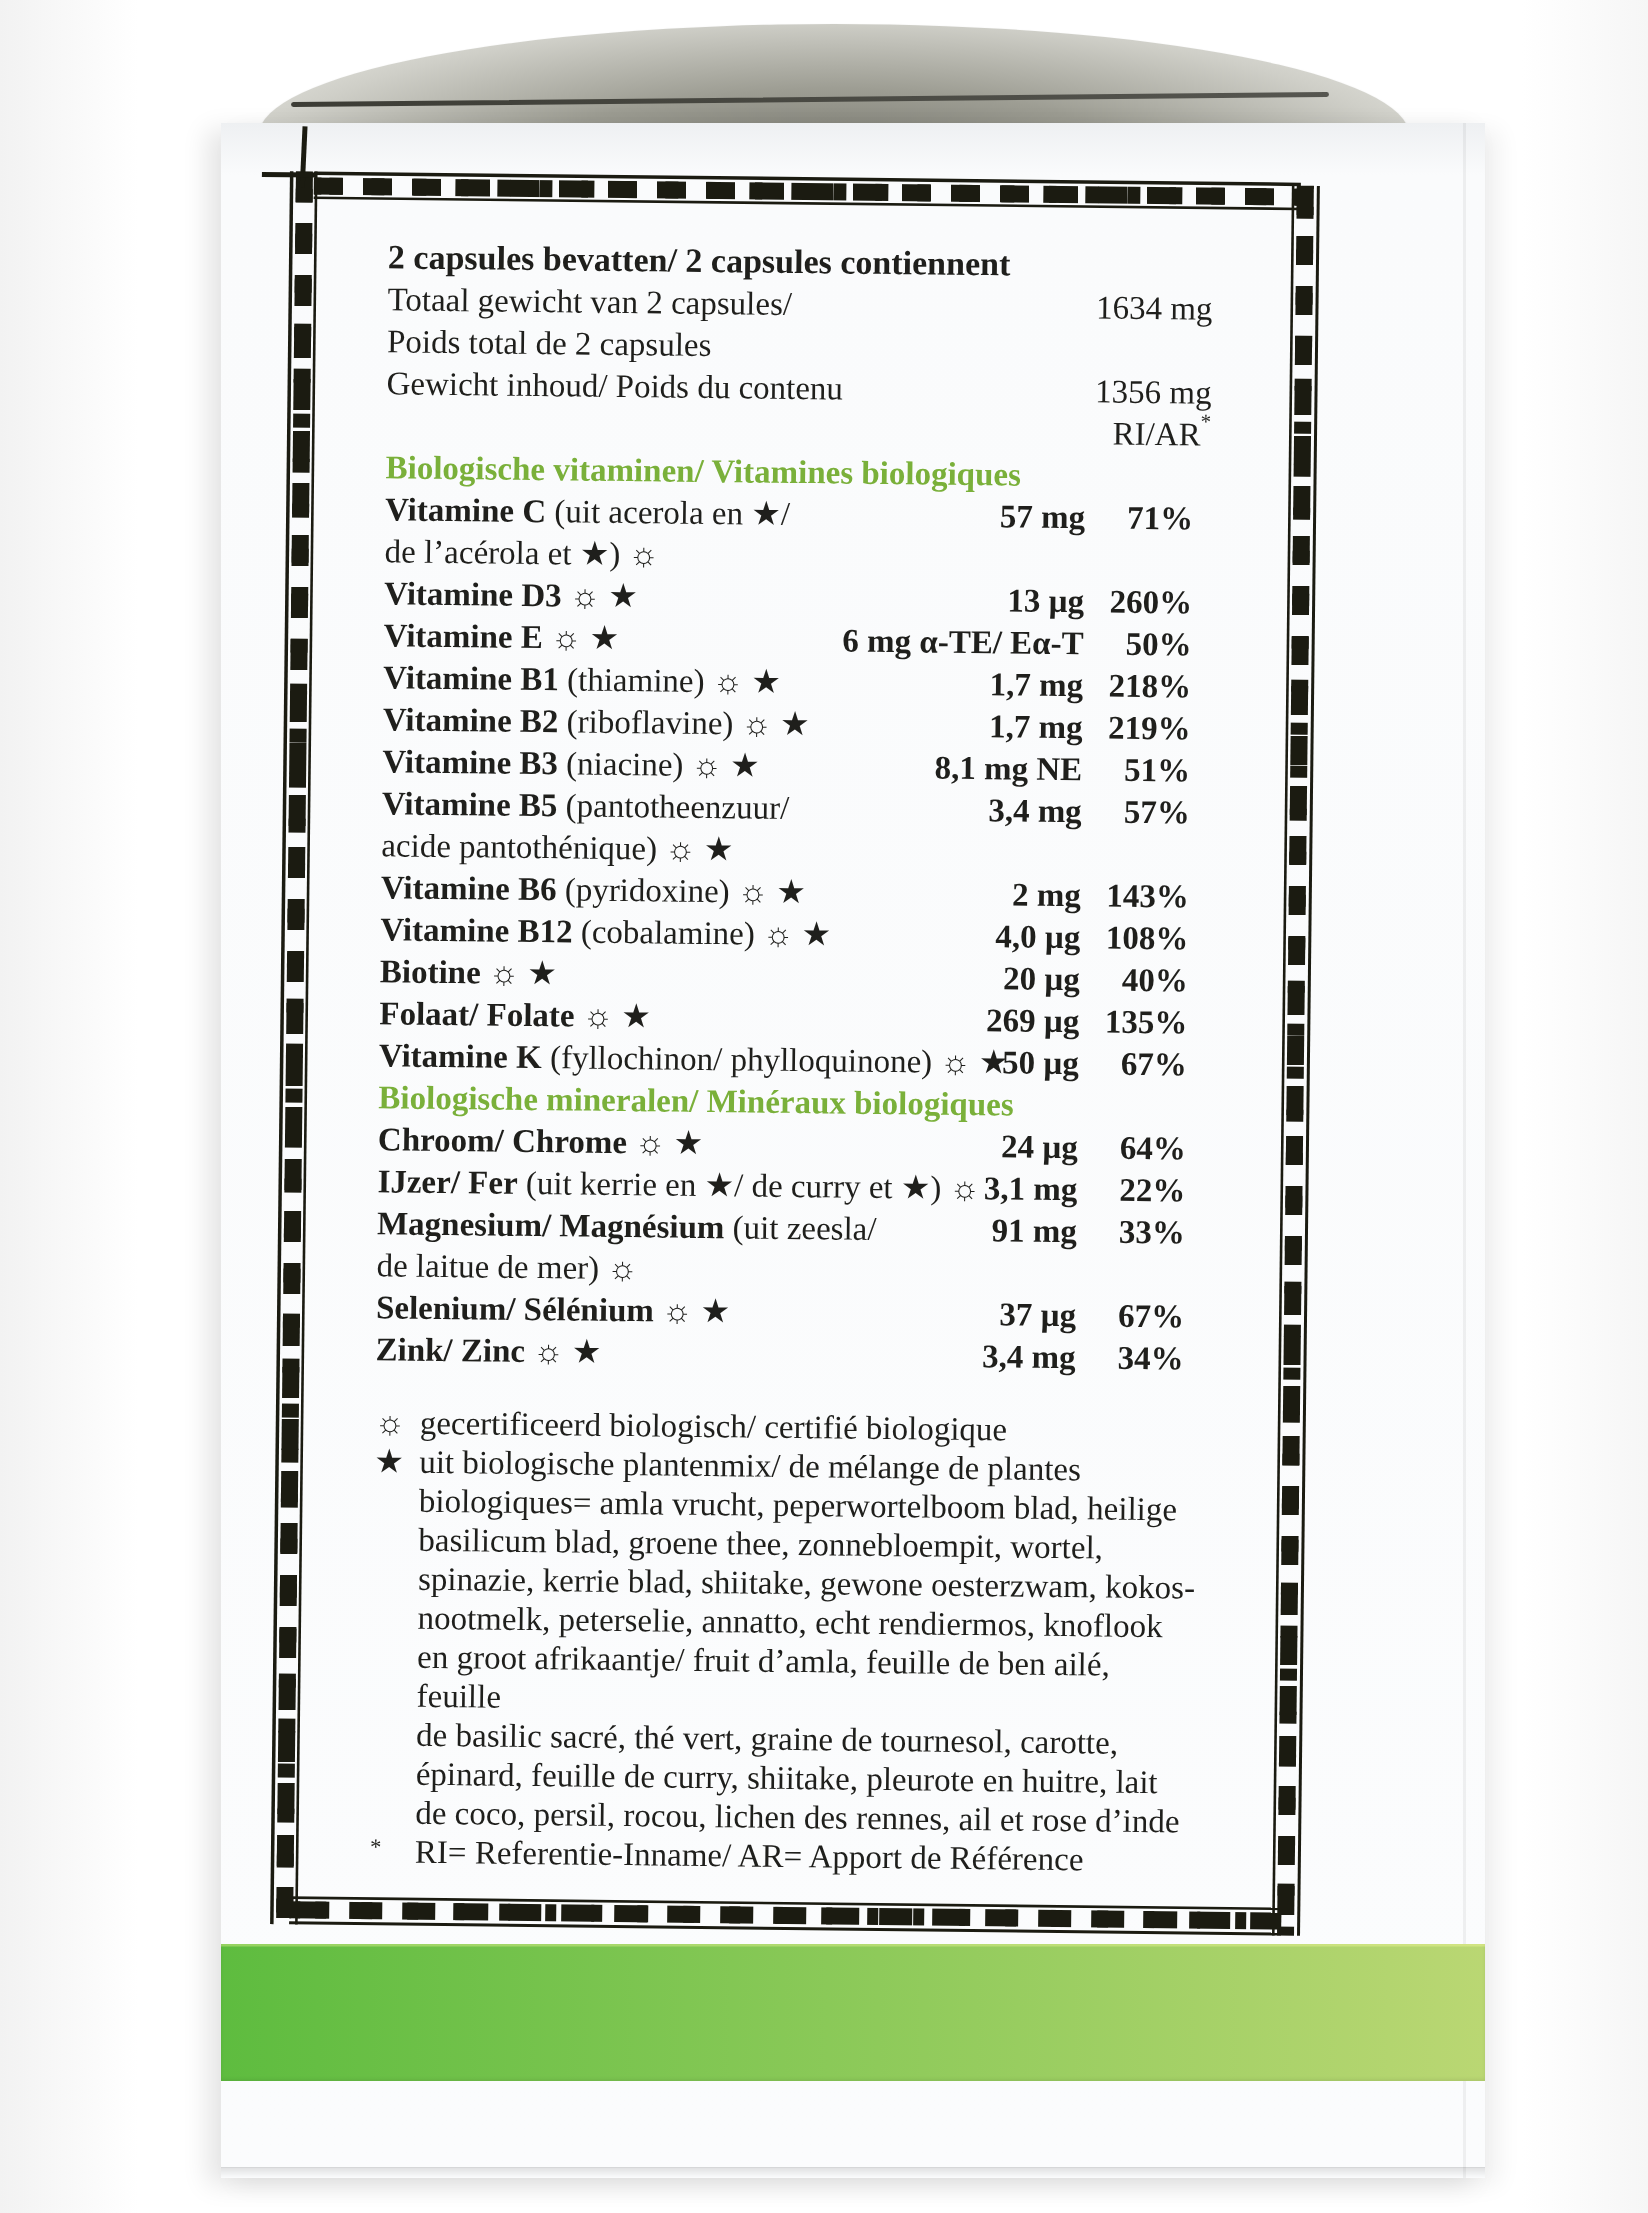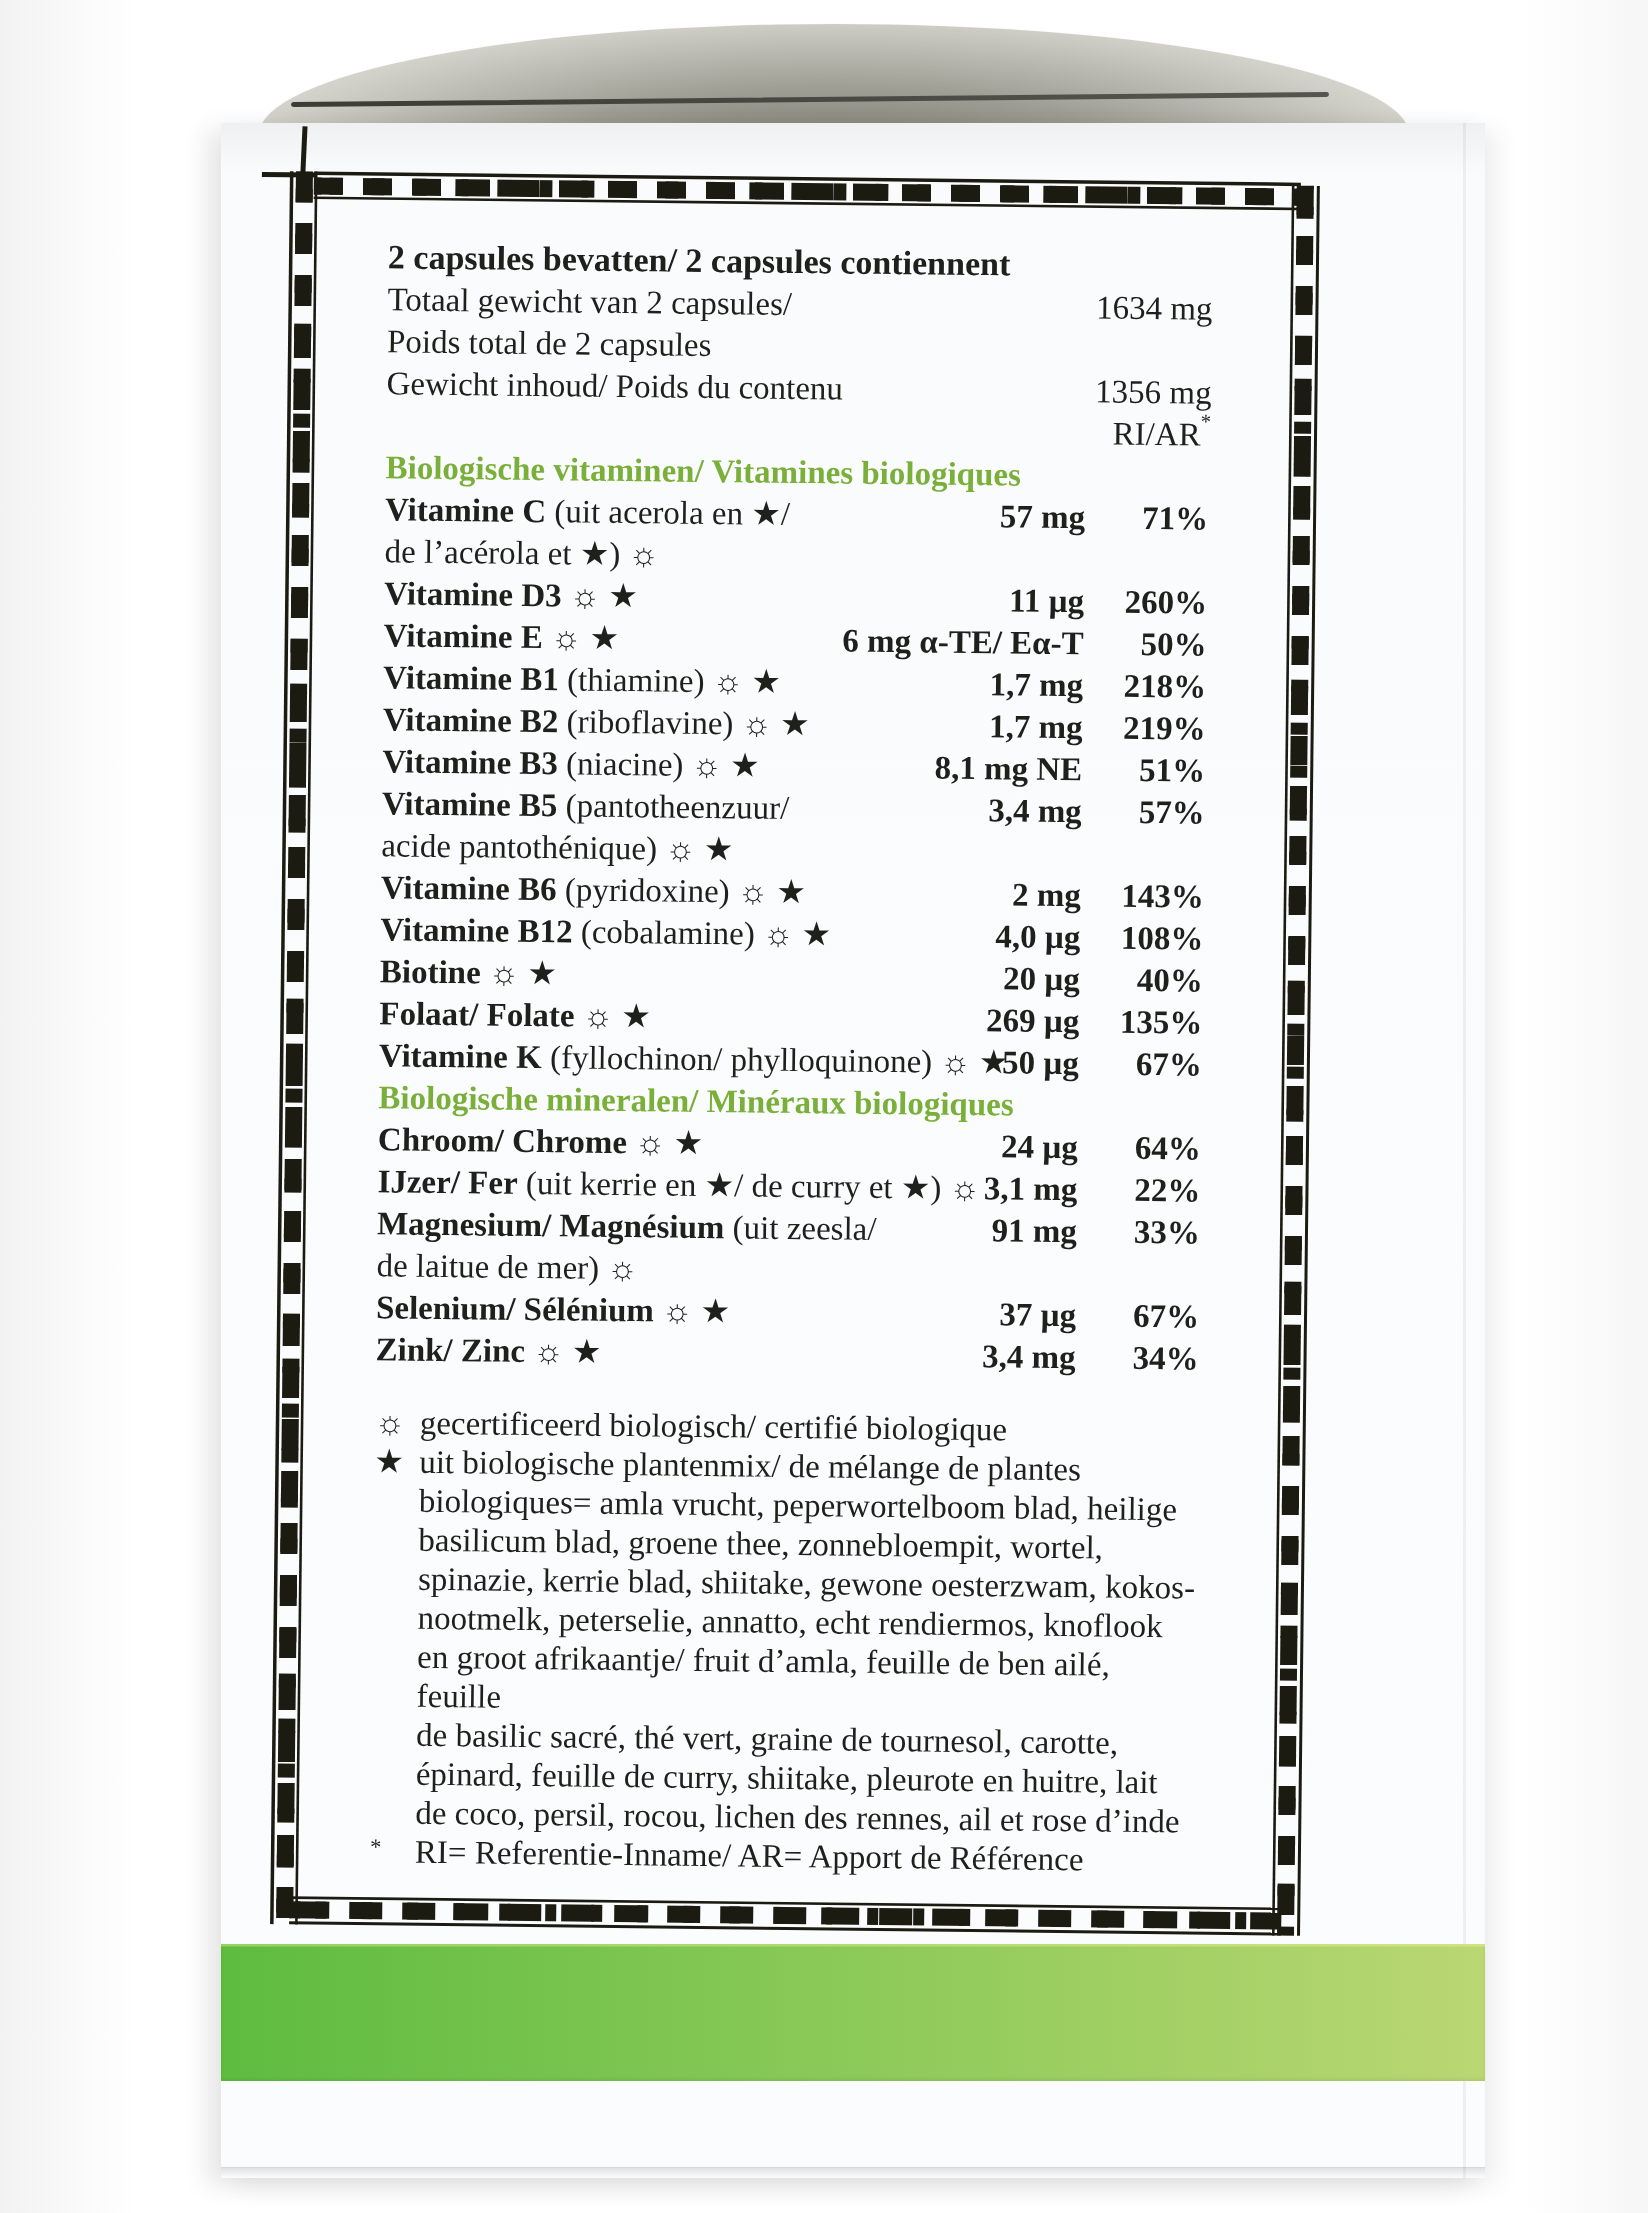--- a/index.html
+++ b/index.html
@@ -88,21 +88,21 @@
   .content{position:absolute;left:0;top:0;right:0;bottom:0;padding:35px 71px 0 66px;font-size:33px;line-height:42px;}
   .hdr{font-weight:700;font-size:34px;}
   .intro-line{display:flex;}
   .intro-value{margin-left:auto;white-space:nowrap;}
   sup{font-size:21px;position:relative;top:-5.2px;line-height:0;}
   .sec-heading{color:var(--green);font-weight:700;}
   .n-row{position:relative;}
   .n-name .nb{font-weight:700;}
   .amt,.pct{position:absolute;top:0;font-weight:700;white-space:nowrap;}
   .amt{right:125px;}
-  .pct{right:2px;text-align:center;}
+  .pct{right:17px;text-align:center;}
   .footnotes{margin-top:33px;line-height:39px;}
   .fn{position:relative;padding-left:45px;}
   .fn-sym{position:absolute;left:0;top:0;}
   .fn-sym.is-sup{font-size:22.5px;top:-5.2px;}
   
   .band{
     position:absolute;left:221px;top:1944px;width:1264px;height:137px;
     background:linear-gradient(to right,var(--band-l),var(--band-r));
     box-shadow:inset 0 2.6px 0 rgba(255,255,160,.35), inset 0 -1.7px 3.5px rgba(0,0,0,.08);
   }
@@ -147,21 +147,21 @@
           </div>
         </div>
       <div>
           <div class="sec-heading">Biologische vitaminen/ Vitamines biologiques</div>
           <div class="n-row">
             <span class="amt">57 mg</span>
             <span class="pct">71%</span>
             <div class="n-name"><span class="nb">Vitamine C</span><span> (uit acerola en ★/</span><div>de l’acérola et ★) ☼</div></div>
           </div>
           <div class="n-row">
-            <span class="amt">11 µg</span>
+            <span class="amt">13 µg</span>
             <span class="pct">260%</span>
             <div class="n-name"><span class="nb">Vitamine D3</span><span> ☼ ★</span></div>
           </div>
           <div class="n-row">
             <span class="amt">6 mg α-TE/ Eα-T</span>
             <span class="pct">50%</span>
             <div class="n-name"><span class="nb">Vitamine E</span><span> ☼ ★</span></div>
           </div>
           <div class="n-row">
             <span class="amt">1,7 mg</span>

